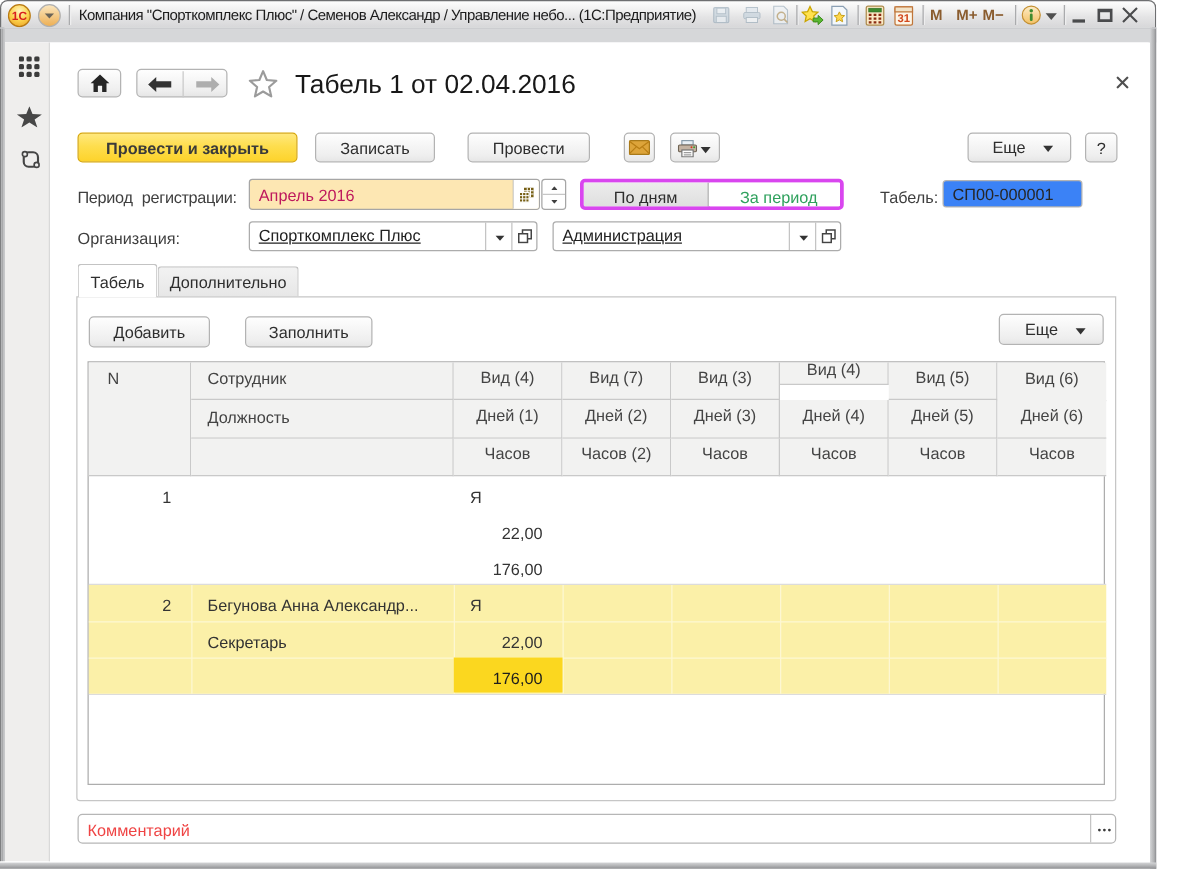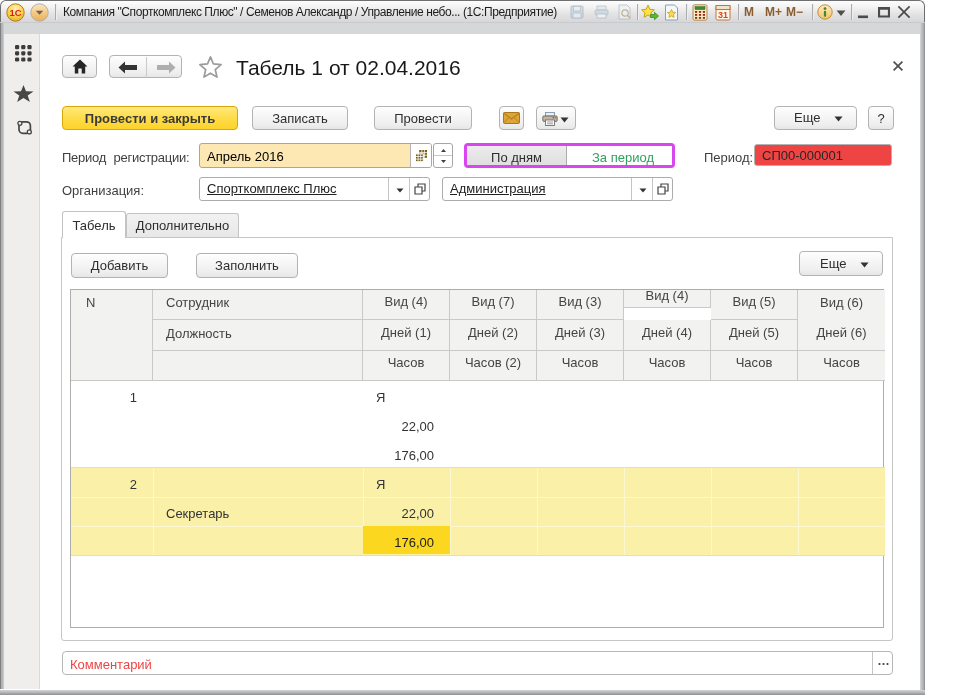--- a/index.html
+++ b/index.html
@@ -232,21 +232,21 @@
   <div class="btn" style="left:774px;top:106px;width:83px;height:24px">
     <span style="position:absolute;left:19px;top:3px">Еще</span>
     <svg class="abs" style="left:59px;top:9px" width="9" height="6" viewBox="0 0 9 6">
         <path d="M0.5 0.5 h8 l-4 5 z" fill="#333"></path>
       </svg>
   </div>
   <div class="btn" style="left:868px;top:106px;width:26px;height:24px">?</div>
 
   <div class="lbl" style="left:62px;top:150px;word-spacing:4px;letter-spacing:-0.25px">Период регистрации:</div>
   <div class="abs" style="left:199px;top:143px;width:233px;height:25px;border:1px solid #a6a6a6;border-radius:3px;background:#fde7b3">
-    <div class="abs" style="left:7px;top:5px;font-size:13px;color:#000000">Апрель 2016</div>
+    <div class="abs" style="left:7px;top:5px;font-size:13px;color:#be185d">Апрель 2016</div>
     <div class="abs" style="left:210px;top:0;width:21px;height:23px;background:#fff;border-left:1px solid #b5b5b5;border-radius:0 2px 2px 0">
       <svg class="abs" style="left:4px;top:6px" width="12" height="12" viewBox="0 0 12 12">
         <rect x="4.2" y="0" width="7.8" height="7.8" fill="#776016"></rect>
         <g stroke="#fff" stroke-width="0.8">
           <line x1="4.2" y1="2.6" x2="12" y2="2.6"></line>
             <line x1="4.2" y1="5.2" x2="12" y2="5.2"></line>
           <line x1="6.8" y1="0" x2="6.8" y2="7.8"></line>
             <line x1="9.4" y1="0" x2="9.4" y2="7.8"></line>
         </g>
         <rect x="0.5" y="3.9" width="7.8" height="7.8" fill="#776016" stroke="#fff" stroke-width="1"></rect>
@@ -265,22 +265,22 @@
         <path d="M2.5 0 L5 3 L0 3 Z" fill="#3f3f3f"></path>
       </svg>
     <svg class="abs" style="left:7px;top:16px" width="5" height="3" viewBox="0 0 5 3">
         <path d="M2.5 3 L5 0 L0 0 Z" fill="#3f3f3f"></path>
       </svg>
   </div>
   <div class="abs" style="left:464px;top:143px;width:211px;height:25px;border:3px solid #d946ef;border-radius:4px;overflow:hidden;font-size:13px">
     <div class="abs" style="left:0;top:0;width:100px;height:23px;background:linear-gradient(180deg,#ececec,#dcdcdc);border-right:1px solid #ababab;display:flex;align-items:center;justify-content:center;color:#2e2e2e">По дням</div>
     <div class="abs" style="left:101px;top:0;width:110px;height:23px;background:#fff;display:flex;align-items:center;justify-content:center;color:#2fa15d">За период</div>
   </div>
-  <div class="lbl" style="left:704px;top:150px">Период:</div>
-  <div class="abs" style="left:754px;top:144px;width:138px;height:22px;border:1px solid #b3b3b3;border-radius:3px;background:#ef4444">
+  <div class="lbl" style="left:704px;top:150px">Табель:</div>
+  <div class="abs" style="left:754px;top:144px;width:112px;height:22px;border:1px solid #b3b3b3;border-radius:3px;background:#3b82f6">
     <div class="abs" style="left:7px;top:3px;font-size:13px;color:#262626">СП00-000001</div>
   </div>
 
   <div class="lbl" style="left:62px;top:183px">Организация:</div>
   <div class="combo" style="left:199px;top:177px;width:231px;height:24px">
     <div class="tx">Спорткомплекс Плюс</div>
     <div class="abs" style="left:188px;top:0;width:1px;height:22px;background:#c4c4c4"></div>
     <svg class="abs" style="left:196px;top:10px" width="8" height="5" viewBox="0 0 8 5">
         <path d="M0.5 0.5 h7 l-3.5 4 z" fill="#333"></path>
       </svg>
@@ -359,20 +359,21 @@
       <div class="abs" style="left:0;top:58px;width:814px;height:1px;background:#fdf7d2"></div>
       <div class="abs" style="left:82px;top:0;width:1px;height:87px;background:#fdf7d2"></div>
       <div class="abs" style="left:292px;top:0;width:1px;height:87px;background:#fdf7d2"></div>
       <div class="abs" style="left:379px;top:0;width:1px;height:87px;background:#fdf7d2"></div>
       <div class="abs" style="left:466px;top:0;width:1px;height:87px;background:#fdf7d2"></div>
       <div class="abs" style="left:553px;top:0;width:1px;height:87px;background:#fdf7d2"></div>
       <div class="abs" style="left:640px;top:0;width:1px;height:87px;background:#fdf7d2"></div>
       <div class="abs" style="left:727px;top:0;width:1px;height:87px;background:#fdf7d2"></div>
       <div class="abs" style="left:292px;top:58px;width:87px;height:28px;background:#fbd71f"></div>
       <div class="cell" style="left:0;top:9px;width:66px;text-align:right">2</div>
+      <div class="cell" style="left:95px;top:9px;width:192px">Бегунова Анна Александр...</div>
       <div class="cell" style="left:305px;top:9px;width:60px">Я</div>
       <div class="cell" style="left:95px;top:38px;width:192px">Секретарь</div>
       <div class="cell" style="left:292px;top:38px;width:71px;text-align:right">22,00</div>
       <div class="cell" style="left:292px;top:67px;width:71px;text-align:right;color:#1d1d1d">176,00</div>
     </div>
   </div>
 
   <div class="abs" style="left:62px;top:651px;width:831px;height:24px;border:1px solid #b6b6b6;border-radius:4px;background:#fff">
     <div class="abs" style="left:7px;top:5px;font-size:13px;color:#ef4444">Комментарий</div>
     <div class="abs" style="left:809px;top:0;width:1px;height:22px;background:#c4c4c4"></div>

